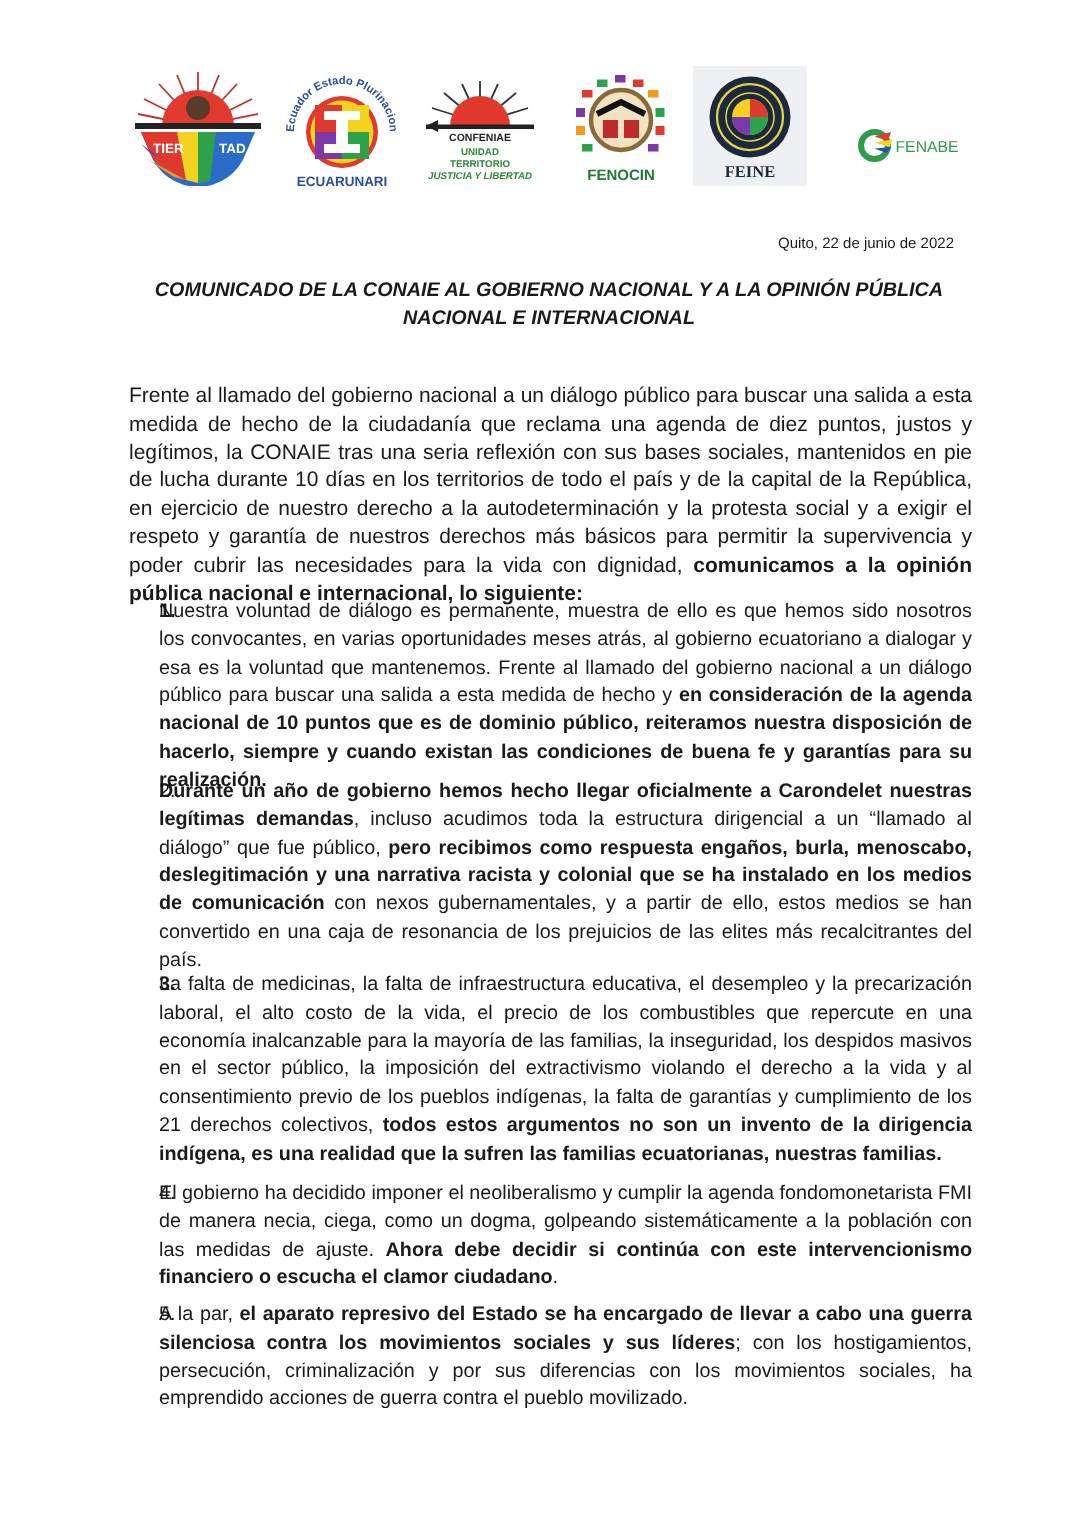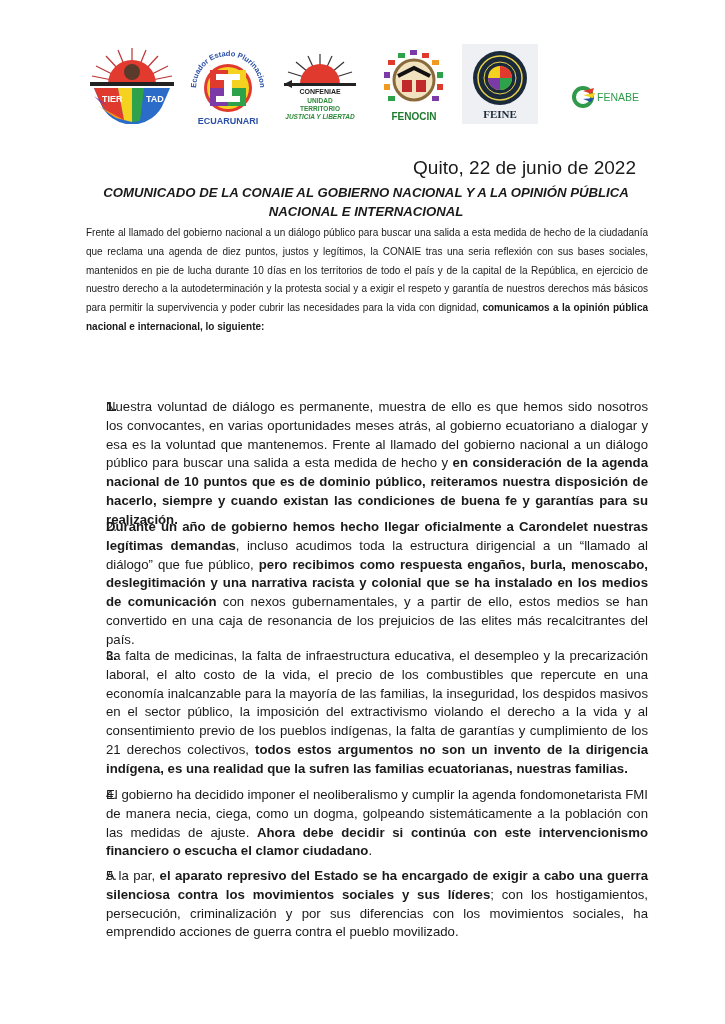--- a/index.html
+++ b/index.html
@@ -1,24 +1,24 @@
 <!DOCTYPE html>
 <html><head>
 <meta charset="utf-8">
 <style>
   html, body { margin: 0; padding: 0; background: #ffffff; }
   body { width: 725px; height: 1024px; position: relative; overflow: hidden;
          font-family: "Liberation Sans", sans-serif; color: #1a1a1a; }
   .logos { position: absolute; top: 42px; left: 86px; width: 560px; height: 90px; }
   .logo { position: absolute; }
   .logo svg { display: block; }
-  .date { position: absolute; top: 157px; right: 89px; font-size: 19px; }
+  .date { position: absolute; top: 157px; right: 89px; font-size: 10px; }
   .title { position: absolute; top: 183px; left: 82px; width: 568px; text-align: center;
            font-weight: bold; font-size: 13.2px; line-height: 19px; font-style: italic; }
-  .intro { position: absolute; top: 224px; left: 86px; width: 562px; font-size: 10px;
+  .intro { position: absolute; top: 254px; left: 86px; width: 562px; font-size: 14px;
            line-height: 18.8px; text-align: justify; }
   .list { position: absolute; left: 106px; width: 542px; font-size: 13.2px; line-height: 18.8px; }
   .item { position: absolute; left: 0; width: 542px; }
   .num { position: absolute; left: 0; top: 0; width: 24px; }
   .num.b { font-weight: bold; }
   .txt { text-align: justify; }
   b { font-weight: bold; }
 </style>
 </head>
 <body>
@@ -157,15 +157,15 @@
   <div class="item" style="top:647px;">
     <span class="num b">3.</span>
     <div class="txt"><span>La falta de medicinas, la falta de infraestructura educativa, el desempleo y la precarización laboral, el alto costo de la vida, el precio de los combustibles que repercute en una economía inalcanzable para la mayoría de las familias, la inseguridad, los despidos masivos en el sector público, la imposición del extractivismo violando el derecho a la vida y al consentimiento previo de los pueblos indígenas, la falta de garantías y cumplimiento de los 21 derechos colectivos, </span><b>todos estos argumentos no son un invento de la dirigencia indígena, es una realidad que la sufren las familias ecuatorianas, nuestras familias.</b></div>
   </div>
   <div class="item" style="top:786px;">
     <span class="num">4.</span>
     <div class="txt"><span>El gobierno ha decidido imponer el neoliberalismo y cumplir la agenda fondomonetarista FMI de manera necia, ciega, como un dogma, golpeando sistemáticamente a la población con las medidas de ajuste. </span><b>Ahora debe decidir si continúa con este intervencionismo financiero o escucha el clamor ciudadano</b><span>.</span></div>
   </div>
   <div class="item" style="top:867px;">
     <span class="num">5.</span>
-    <div class="txt"><span>A la par, </span><b>el aparato represivo del Estado se ha encargado de exigir a cabo una guerra silenciosa contra los movimientos sociales y sus líderes</b><span>; con los hostigamientos, persecución, criminalización y por sus diferencias con los movimientos sociales, ha emprendido acciones de guerra contra el pueblo movilizado.</span></div>
+    <div class="txt"><span>A la par, </span><b>el aparato represivo del Estado se ha encargado de llevar a cabo una guerra silenciosa contra los movimientos sociales y sus líderes</b><span>; con los hostigamientos, persecución, criminalización y por sus diferencias con los movimientos sociales, ha emprendido acciones de guerra contra el pueblo movilizado.</span></div>
   </div>
 </div>
 
 </body></html>

